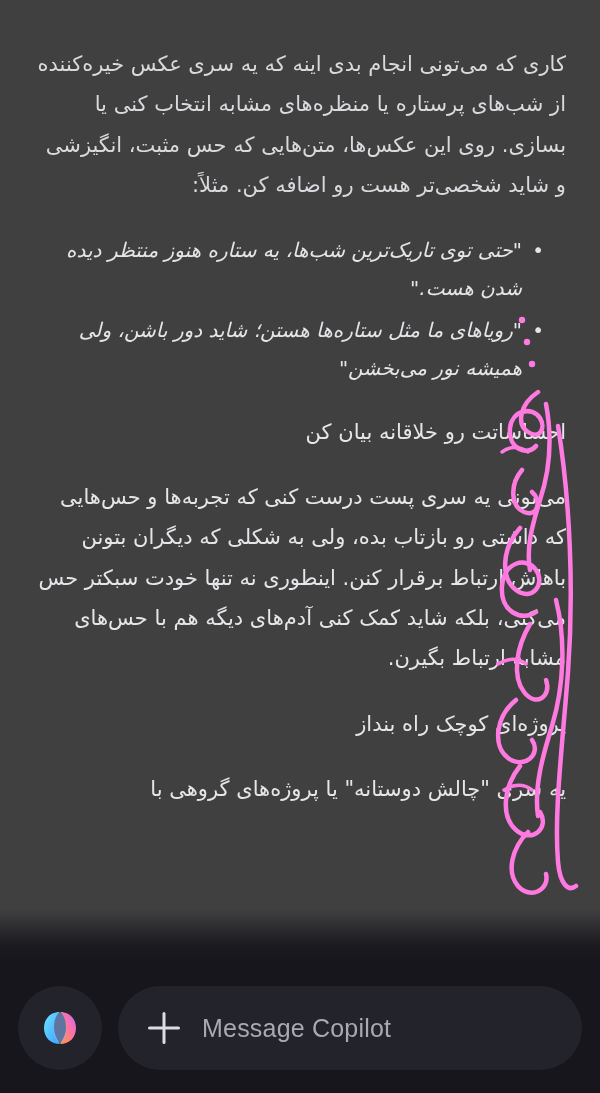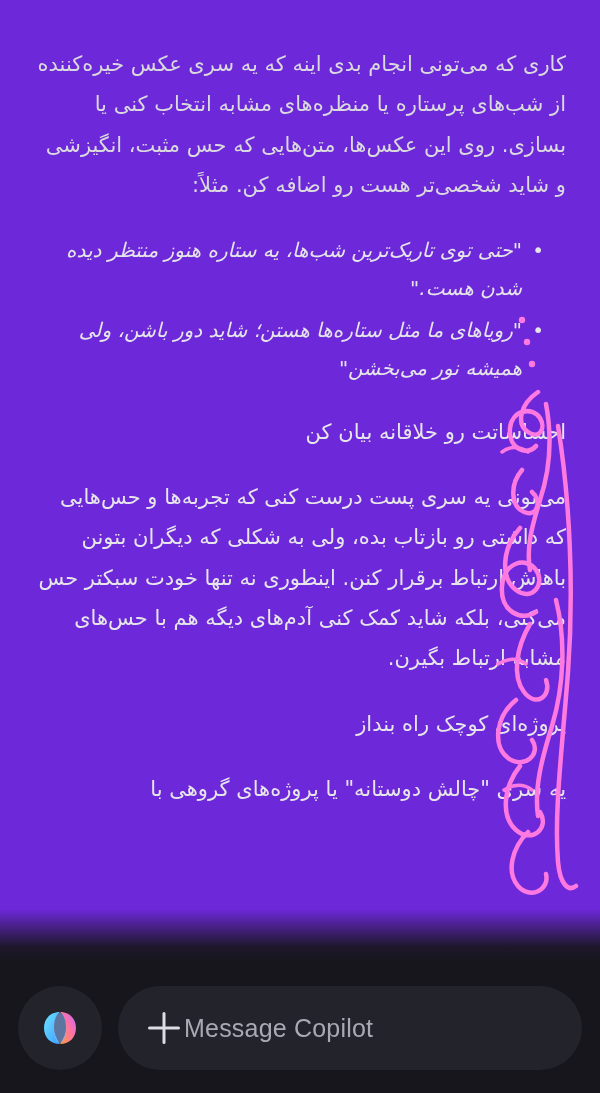--- a/index.html
+++ b/index.html
@@ -12,21 +12,21 @@
     height: 1093px;
     position: relative;
     overflow: hidden;
     font-family: "DejaVu Sans", sans-serif;
     color: #e8e8ec;
   }
 
   .screen {
     position: absolute;
     inset: 0;
-    background: #6d28d9;
+    background: #404040;
     display: flex;
     flex-direction: column;
   }
 
   
   .content {
     position: absolute;
     top: 0;
     left: 0;
     right: 0;
@@ -119,20 +119,21 @@
 
   .input-pill {
     flex: 1 1 auto;
     height: 84px;
     border-radius: 42px;
     background: #23232b;
     display: flex;
     align-items: center;
     padding: 0 26px;
     box-sizing: border-box;
+    gap: 18px;
   }
 
   .plus-btn {
     width: 40px;
     height: 40px;
     flex: 0 0 auto;
     position: relative;
   }
   .plus-btn::before,
   .plus-btn::after {

